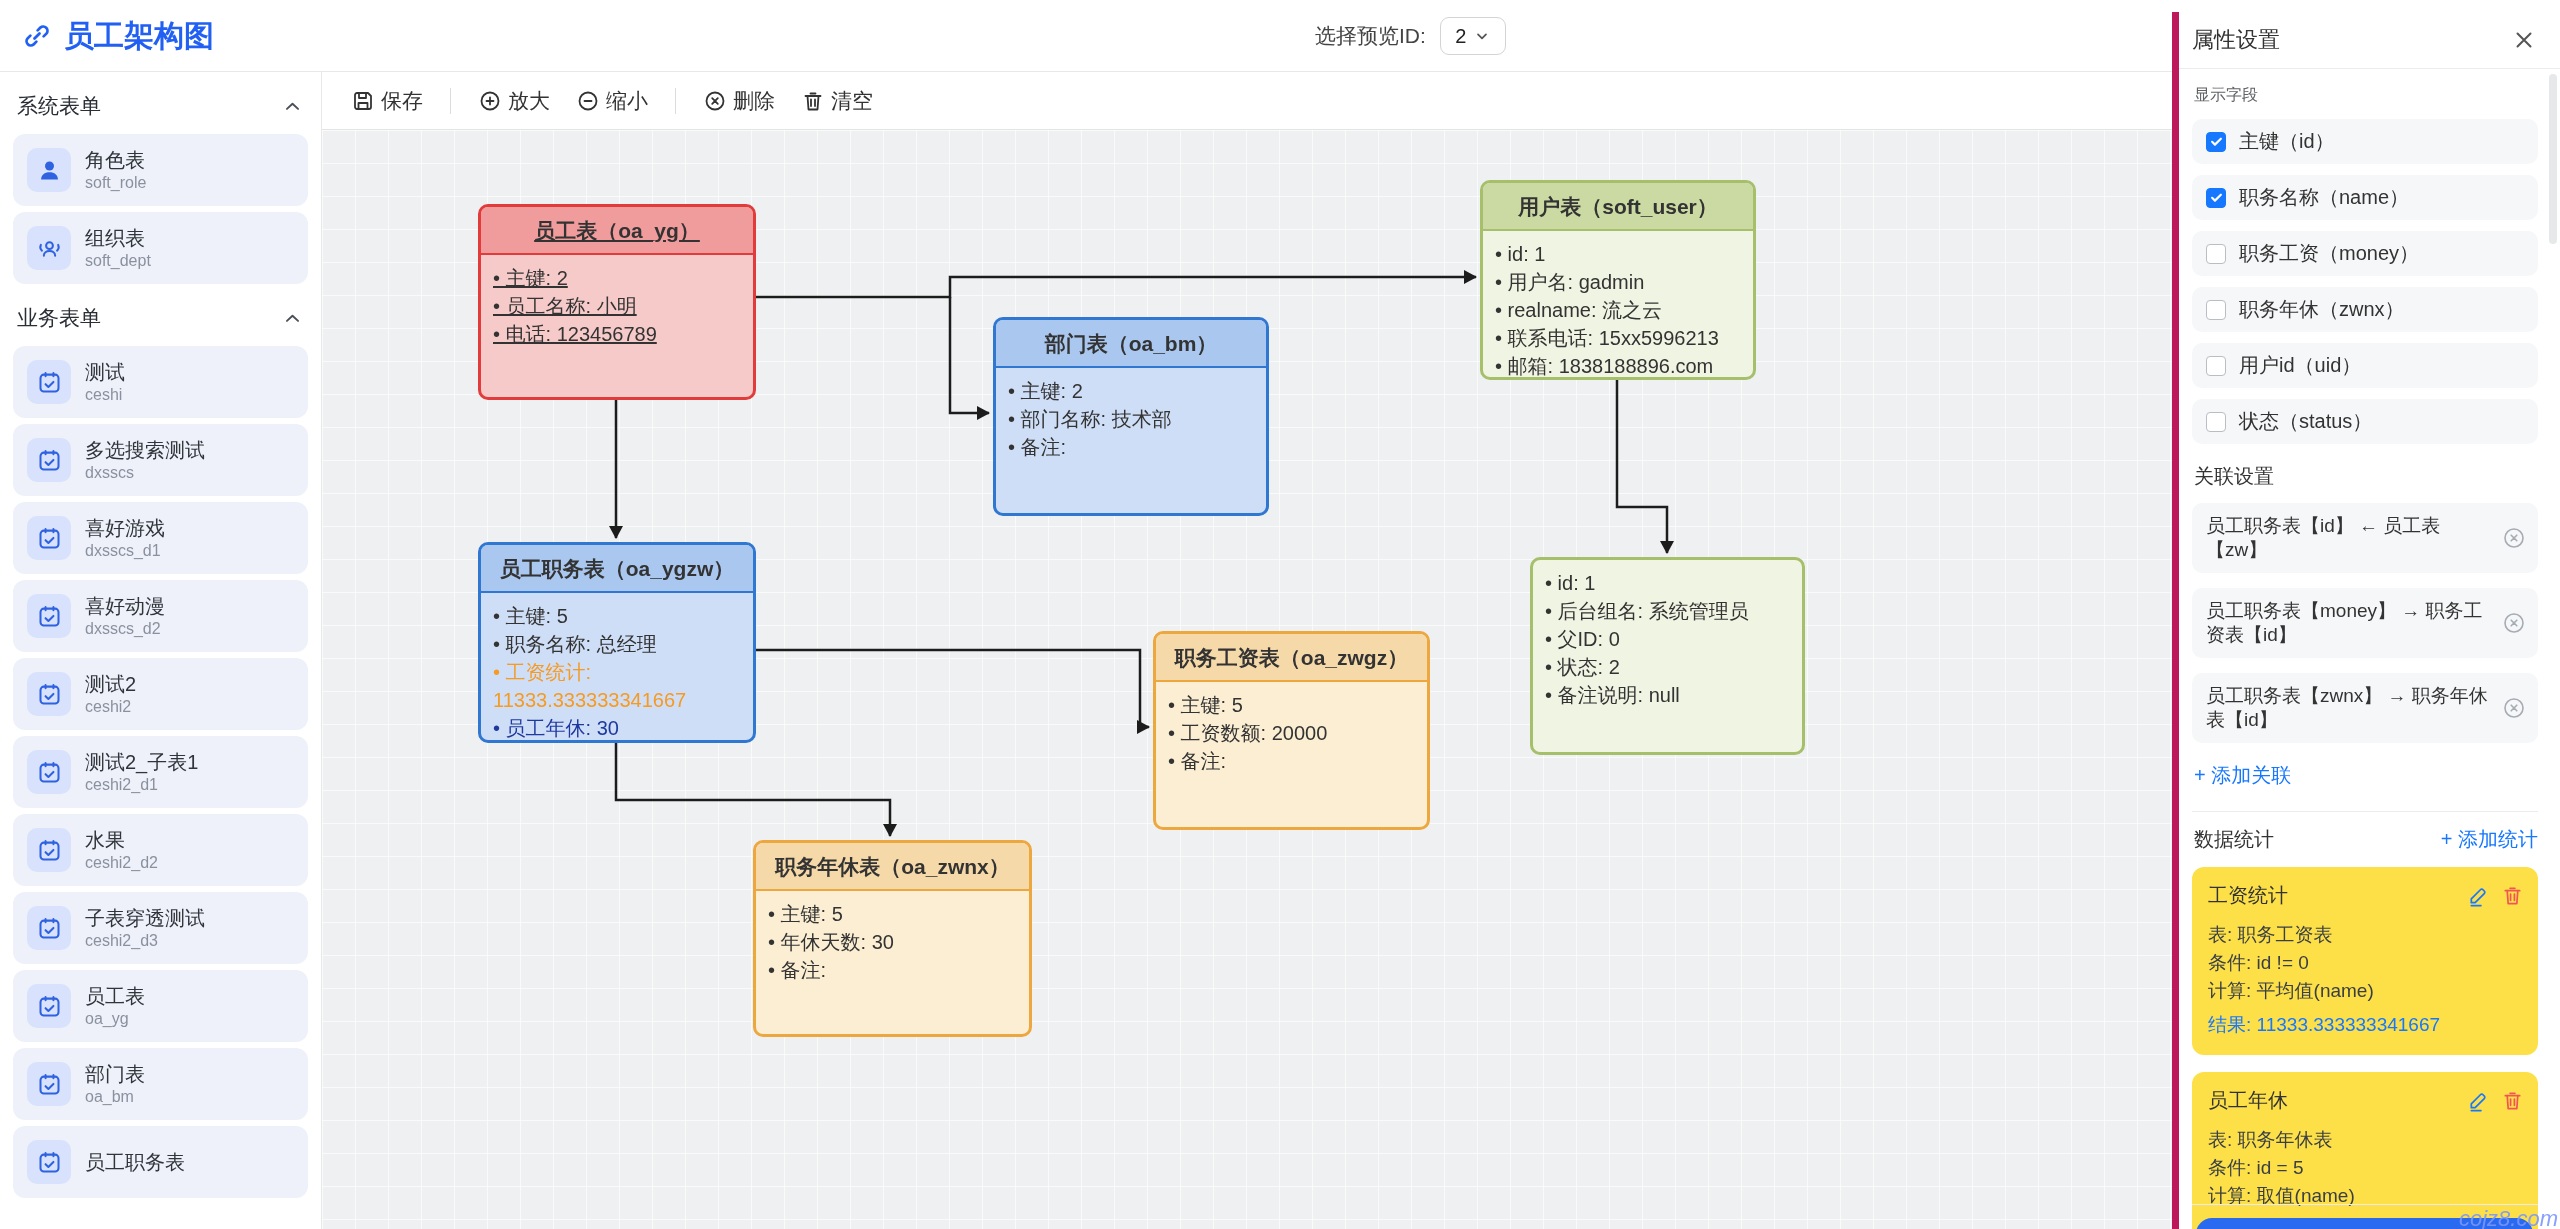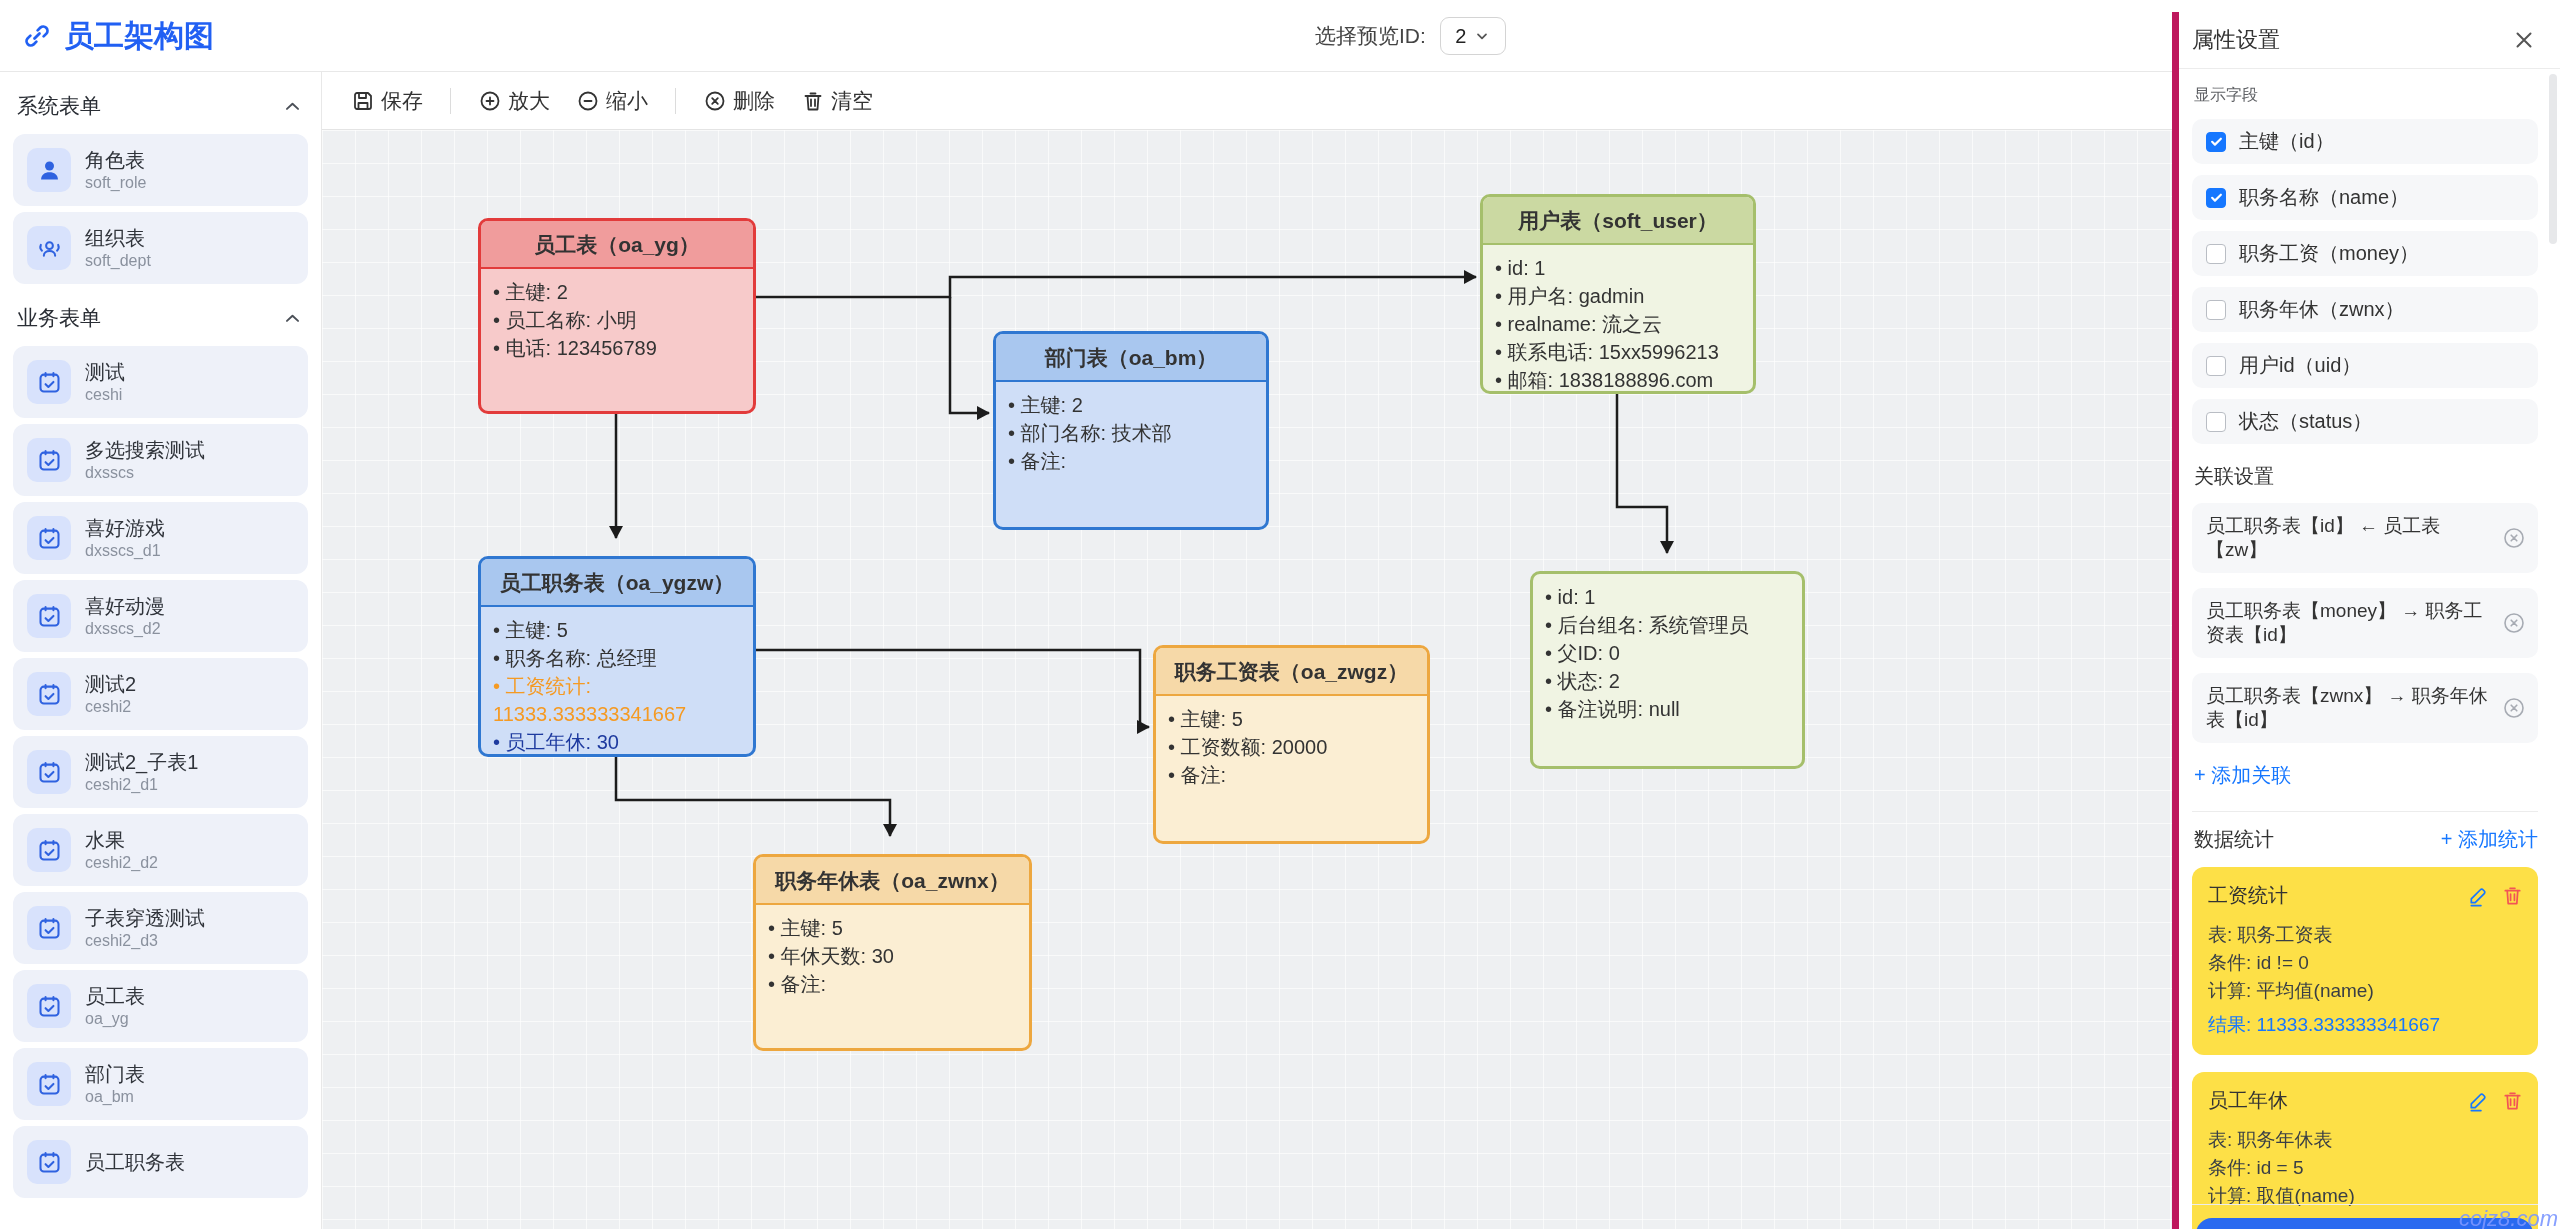--- a/index.html
+++ b/index.html
@@ -41,25 +41,25 @@
   .side-code { font-size:16px; color:#8a919e; line-height:20px; }
 
   
   .canvas { position:absolute; left:322px; top:130px; width:1850px; height:1099px; overflow:hidden;
     background-color:#eef0f2;
     background-image:linear-gradient(rgba(255,255,255,.65) 1px, transparent 1px),
                      linear-gradient(90deg, rgba(255,255,255,.65) 1px, transparent 1px);
     background-size:33px 33px; }
   #wires { position:absolute; left:0; top:0; width:1850px; height:1099px; pointer-events:none; }
   #wires polyline { fill:none; stroke:#1c1c1c; stroke-width:2.5; }
-  .entity { position:absolute; border:3px solid; border-radius:10px; overflow:hidden; cursor:pointer;margin-top:14px; }
+  .entity { position:absolute; border:3px solid; border-radius:10px; overflow:hidden; cursor:pointer; }
   .entity-title { height:48px; line-height:48px; text-align:center; font-weight:bold; font-size:21px;
     color:#333; border-bottom:2px solid; }
   .entity-body { padding:9px 12px 0 12px; font-size:20px; line-height:28px; color:#333; height:100%; }
-  .theme-red    { border-color:#e23b3b; background:#f7caca; }
+  .theme-red    { border-color:#e23b3b; background:#f7caca;text-decoration:underline; }
   .theme-red    .entity-title { background:#f09c9c; border-color:#e23b3b; }
   .theme-green  { border-color:#a5bf6b; background:#f0f4e3; }
   .theme-green  .entity-title { background:#cbd9a2; border-color:#a5bf6b; }
   .theme-blue   { border-color:#2f77d1; background:#cfdef7; }
   .theme-blue   .entity-title { background:#a9c7ef; border-color:#2f77d1; }
   .theme-orange { border-color:#eda73f; background:#fbeed3; }
   .theme-orange .entity-title { background:#f6d9a8; border-color:#eda73f; }
 
   
   .panel { position:absolute; left:2172px; top:12px; width:388px; height:1229px; background:#fff;

